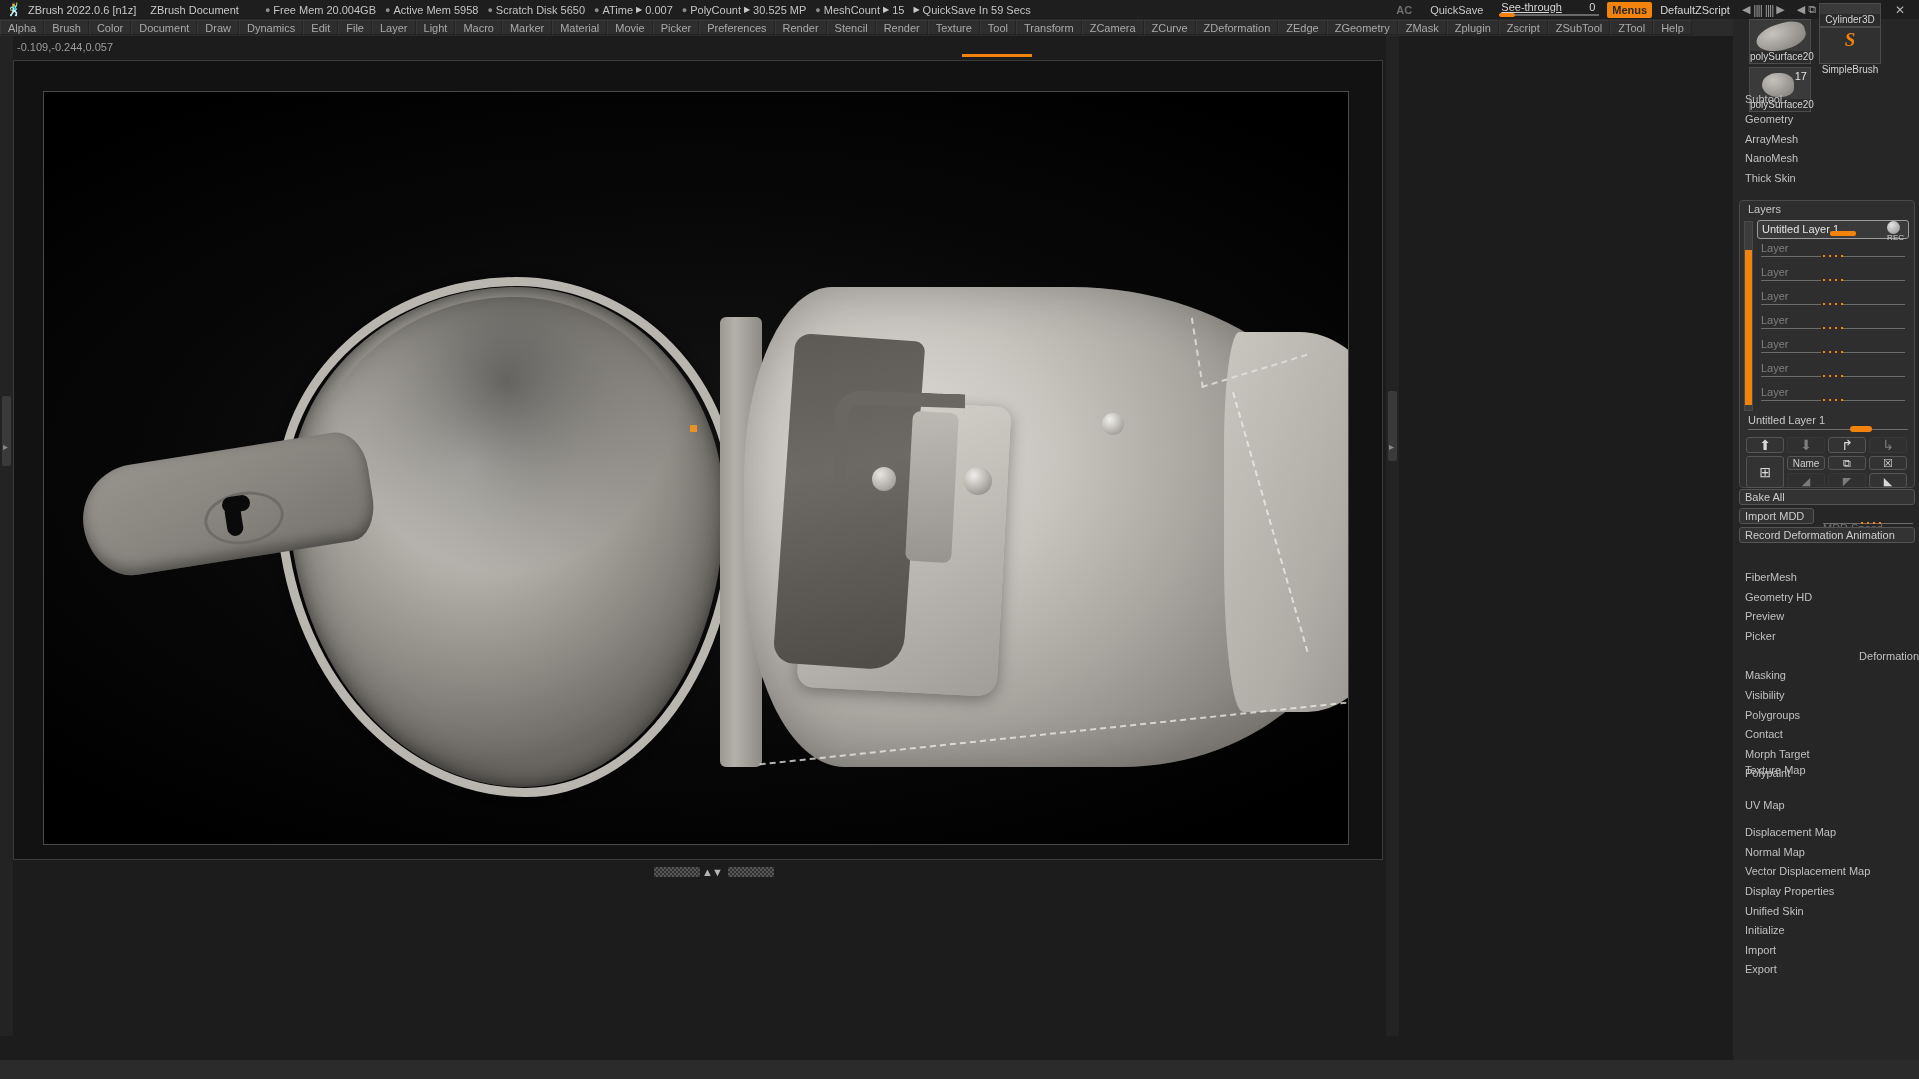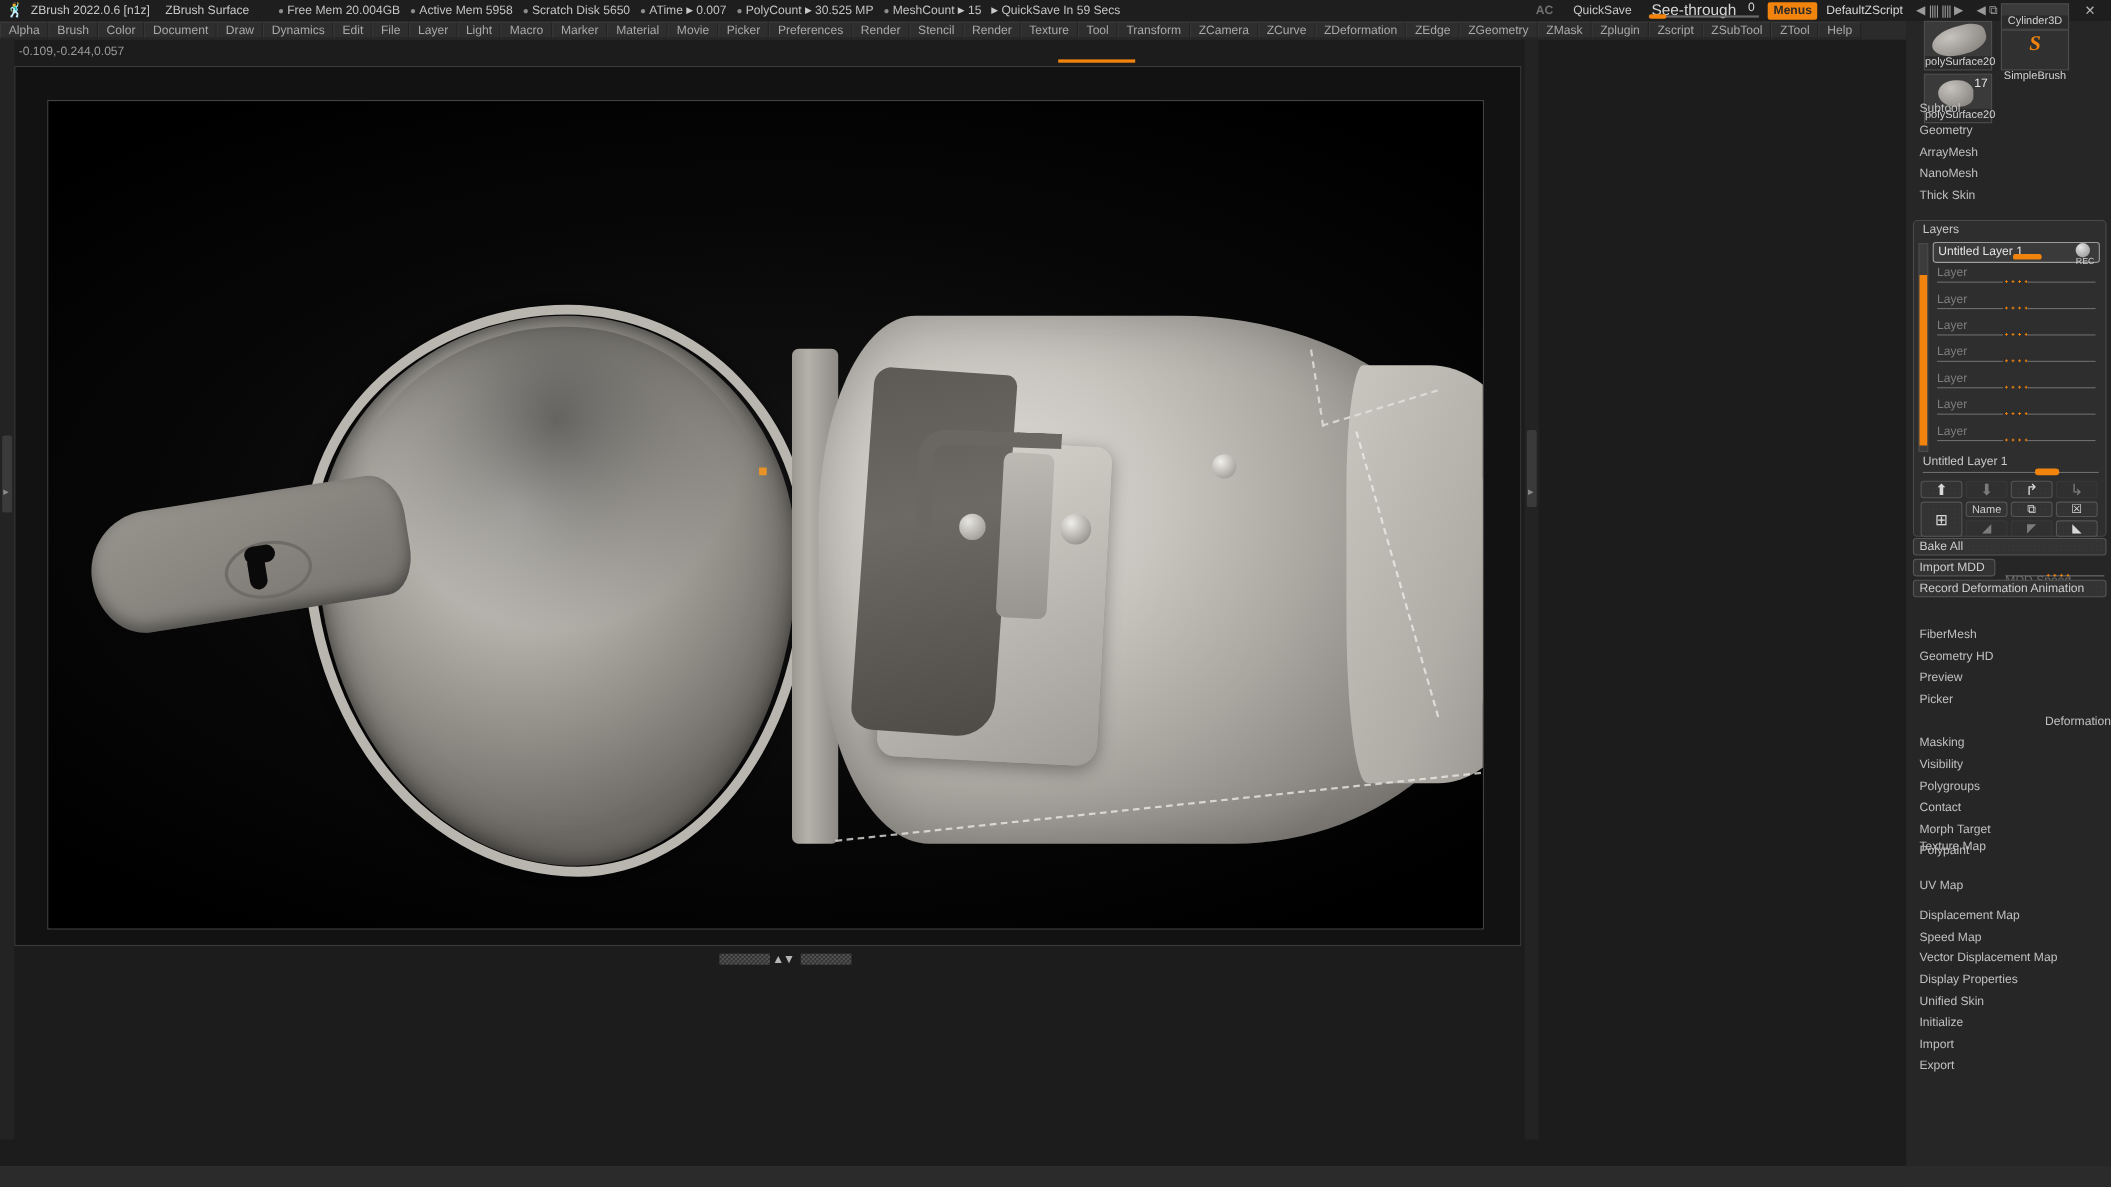--- a/index.html
+++ b/index.html
@@ -38,21 +38,21 @@
   #tb-right {
     position:absolute; right:0; top:0; height:19px;
     display:flex; align-items:center; gap:0px; font-size:11px;
   }
   #tb-ac { color:#6f6f6f; margin-right:18px;font-weight:bold; }
   #tb-quicksave { color:#c9c9c9; margin-right:16px; }
   #see-through-wrap {
     position:relative; width:100px; height:19px; margin-right:8px;
   }
   #see-through-wrap .st-label {
-    position:absolute; left:2px; top:1px; font-size:14px; color:#d6d6d6;
+    position:absolute; left:2px; top:1px; font-size:11px; color:#d6d6d6;text-decoration:underline;
   }
   #see-through-wrap .st-val {
     position:absolute; right:4px; top:1px; font-size:11px; color:#d6d6d6;
   }
   #see-through-wrap .st-track {
     position:absolute; left:0; bottom:3px; width:100px; height:2px; background:#6a6a6a;
   }
   #see-through-wrap .st-fill {
     position:absolute; left:0; bottom:2px; width:16px; height:4px;
     background:#f2820a; border-radius:2px;
@@ -365,21 +365,21 @@
   }
 </style>
 </head>
 <body>
 
 <div id="app">
 
   <div id="titlebar" class="dots">
     <div class="zlogo">🕺</div>
     <span id="tb-version">ZBrush 2022.0.6 [n1z]</span>
-    <span id="tb-doc">ZBrush Surface</span>
+    <span id="tb-doc">ZBrush Document</span>
 
     <div id="tb-stats">
       <span class="stat">
         <span class="bullet">●</span>
         <span>Free Mem</span>
         <span>20.004GB</span>
       </span>
       <span class="stat">
         <span class="bullet">●</span>
         <span>Active Mem</span>
@@ -662,21 +662,21 @@
     <div class="side-item" style="top:628px;text-align:right;">Deformation</div>
     <div class="side-item" style="top:647px;">Masking</div>
     <div class="side-item" style="top:667px;">Visibility</div>
     <div class="side-item" style="top:687px;">Polygroups</div>
     <div class="side-item" style="top:706px;">Contact</div>
     <div class="side-item" style="top:726px;">Morph Target</div>
     <div class="side-item" style="top:745px;">Polypaint</div>
     <div class="side-item" style="top:765px;margin-top:12px;">UV Map</div>
     <div class="side-item" style="top:742px;">Texture Map</div>
     <div class="side-item" style="top:804px;">Displacement Map</div>
-    <div class="side-item" style="top:824px;">Speed Map</div>
+    <div class="side-item" style="top:824px;">Normal Map</div>
     <div class="side-item" style="top:843px;">Vector Displacement Map</div>
     <div class="side-item" style="top:863px;">Display Properties</div>
     <div class="side-item" style="top:883px;">Unified Skin</div>
     <div class="side-item" style="top:902px;">Initialize</div>
     <div class="side-item" style="top:922px;">Import</div>
     <div class="side-item" style="top:941px;">Export</div>
   </div>
 
   <div id="bottombar" class="dots"></div>
 

